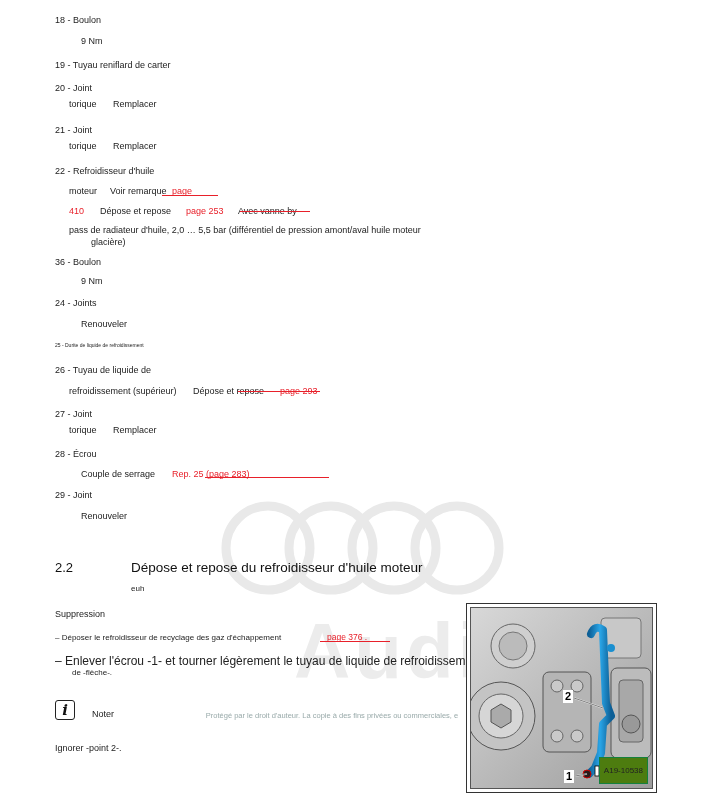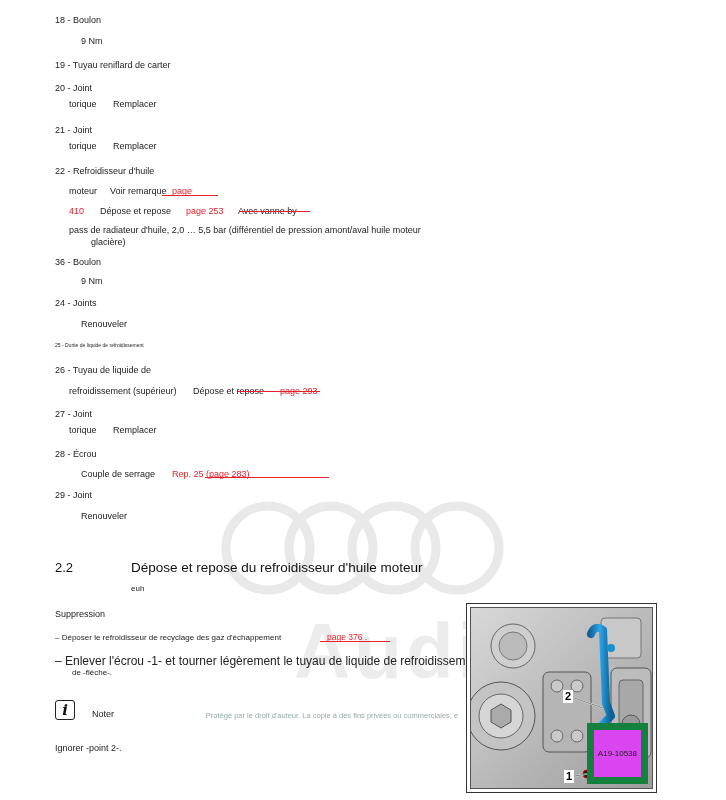--- a/index.html
+++ b/index.html
@@ -14,21 +14,21 @@
   .uline { position: absolute; height: 1px; background: #e8202a; }
   .watermark { position: absolute; left: 218px; top: 498px; width: 290px; height: 100px; pointer-events: none; }
   .wm-text { position: absolute; left: 250px; top: 606px; font-size: 78px; font-weight: bold; color: #ececec; letter-spacing: 4px; font-family: "Liberation Sans", sans-serif; margin-left: 44px; }
   .heading-num { position: absolute; left: 55px; top: 560px; font-size: 13px; color: #111; }
   .heading-title { position: absolute; left: 131px; top: 560px; font-size: 13.5px; color: #111; white-space: nowrap; }
   .copyright { position: absolute; left: 192px; top: 711px; width: 280px; font-size: 7.5px; line-height: 10px; color: #9aa; text-align: center; overflow: hidden; white-space: nowrap; }
   .info-icon { position: absolute; left: 55px; top: 700px; width: 20px; height: 20px; border: 1.5px solid #222; border-radius: 3px; box-sizing: border-box; display: flex; align-items: center; justify-content: center; font-weight: bold; font-family: "DejaVu Serif", serif; font-style: italic; font-size: 15px; color: #111; background: #fff; }
   .figure { position: absolute; left: 466px; top: 603px; width: 191px; height: 190px; border: 1.5px solid #333; box-sizing: border-box; padding: 3px; background: #fff; }
   .figure-inner { position: relative; width: 100%; height: 100%; border: 1px solid #555; box-sizing: border-box; overflow: hidden; background: #b8b8b8; }
   .fig-label { position: absolute; background: #fff; font-weight: bold; font-size: 11px; padding: 0 2px; line-height: 13px; color: #000; }
-  .fig-code { position: absolute; right: 4px; bottom: 4px; background: #d946ef; border: 7px solid #15803d; font-size: 8px; padding: 19px 4px; color: #222; }
+  .fig-code { position: absolute; right: 4px; bottom: 4px; background: #4d7c0f; border: 1px solid #15803d; font-size: 8px; padding: 8px 4px; color: #222; }
 </style>
 </head>
 <body>
 
 <svg class="watermark" viewBox="0 0 290 100">
   <g fill="none" stroke="#e9e9e9" stroke-width="9">
     <circle cx="50" cy="50" r="42"></circle>
     <circle cx="113" cy="50" r="42"></circle>
     <circle cx="176" cy="50" r="42"></circle>
     <circle cx="239" cy="50" r="42"></circle>

